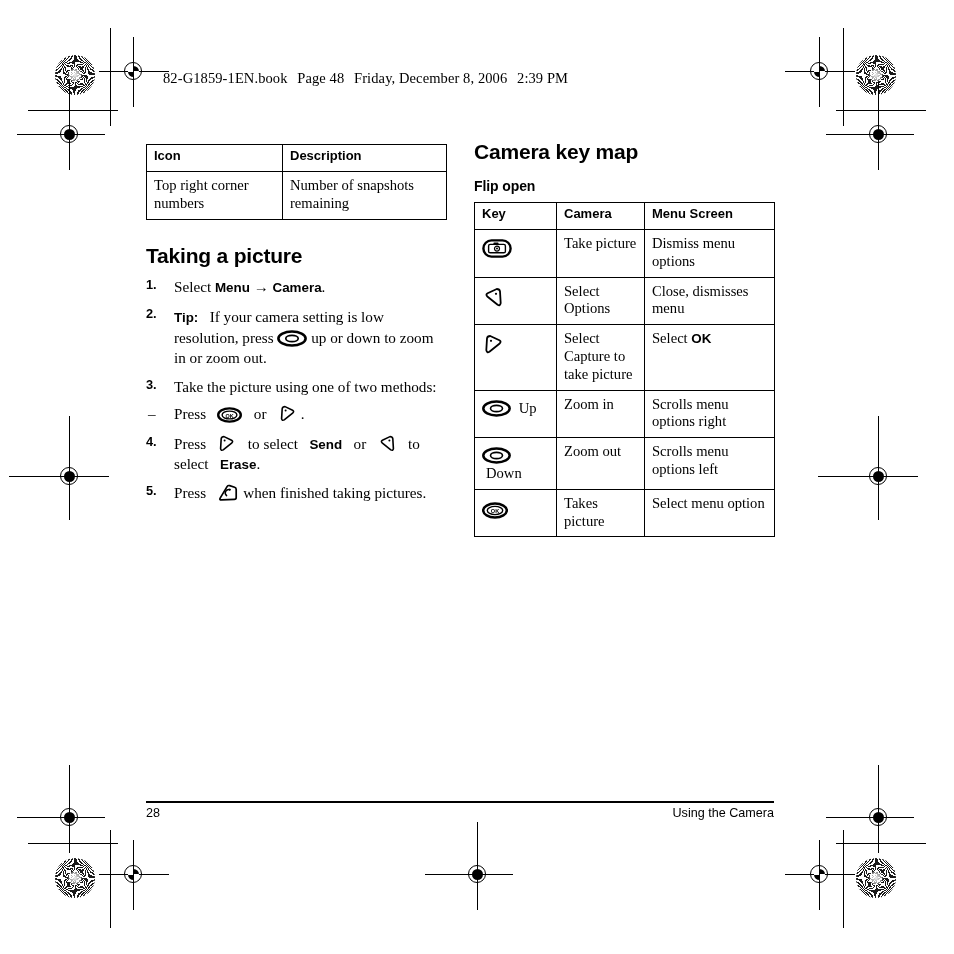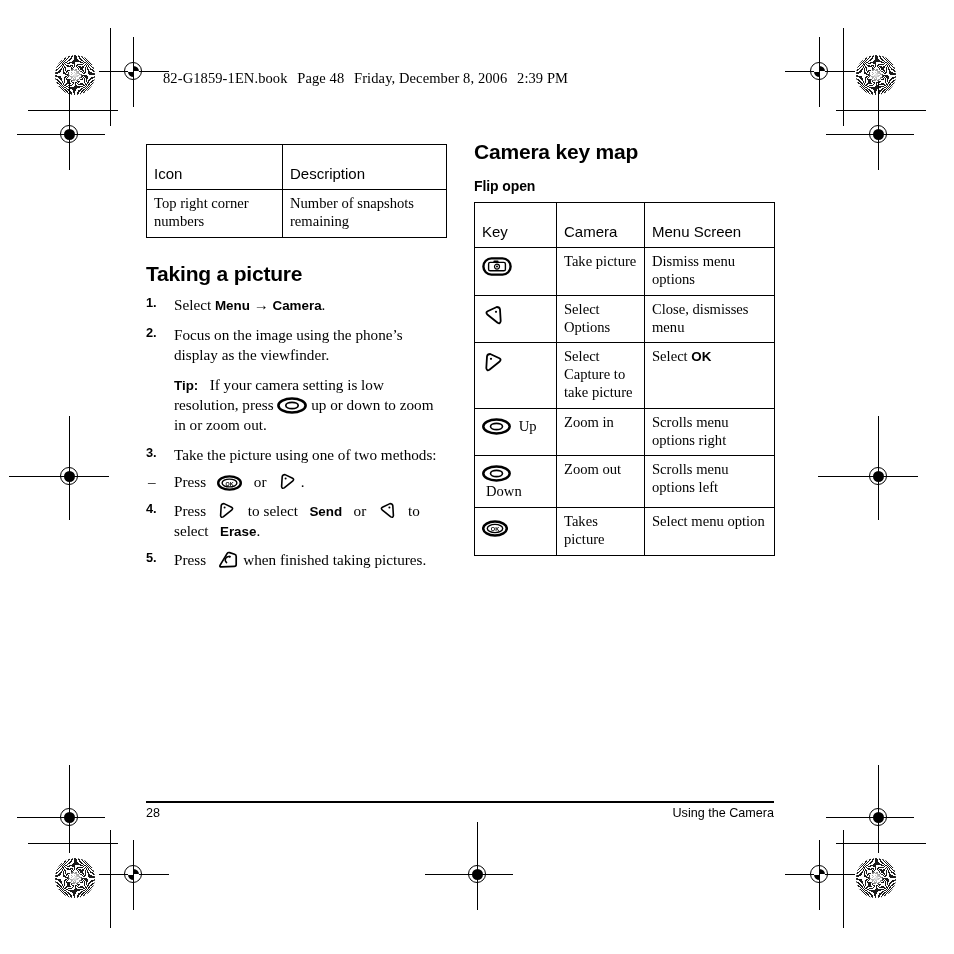--- a/index.html
+++ b/index.html
@@ -115,23 +115,23 @@
   }
   table.keytable th,
   table.keytable td {
     border: 1.3px solid #000;
     padding: 5px 7px 6px 7px;
     vertical-align: top;
     text-align: left;
   }
   table.keytable th {
     font-family: "Liberation Sans", sans-serif;
-    font-weight: normal;
-    font-size: 15px;
-    padding-top: 20px;
+    font-weight: bold;
+    font-size: 13px;
+    padding-top: 4px;
     padding-bottom: 7px;
     line-height: 1.15;
   }
   table.keytable td {
     font-family: "Liberation Serif", serif;
     font-size: 14.6px;
     line-height: 1.22;
   }
   .b-sans {
     font-family: "Liberation Sans", sans-serif;
@@ -357,21 +357,20 @@
 
     <div class="steps">
 
       <div class="step">
         <span class="num">1.</span>
         <span>Select </span><span class="b-sans">Menu</span><span> </span><span class="arrow">→</span><span> </span><span class="b-sans">Camera</span><span>.</span>
       </div>
 
       <div class="step">
         <span class="num">2.</span>
-        <span>Focus on the image using the phone’s display as the viewfinder.</span>
       </div>
 
       <div class="tip">
         <span class="tipword">Tip:</span>
         <span>&nbsp;</span>
         <span>If your camera setting is low resolution, press</span>
         <span class="keyicon">
           <svg width="30" height="17" viewBox="0 0 30 17">
             <ellipse cx="15" cy="8.5" rx="13.6" ry="7" fill="#fff" stroke="#000" stroke-width="2.6"></ellipse>
             <ellipse cx="15" cy="8.5" rx="6.2" ry="3.2" fill="#fff" stroke="#000" stroke-width="1.7"></ellipse>

